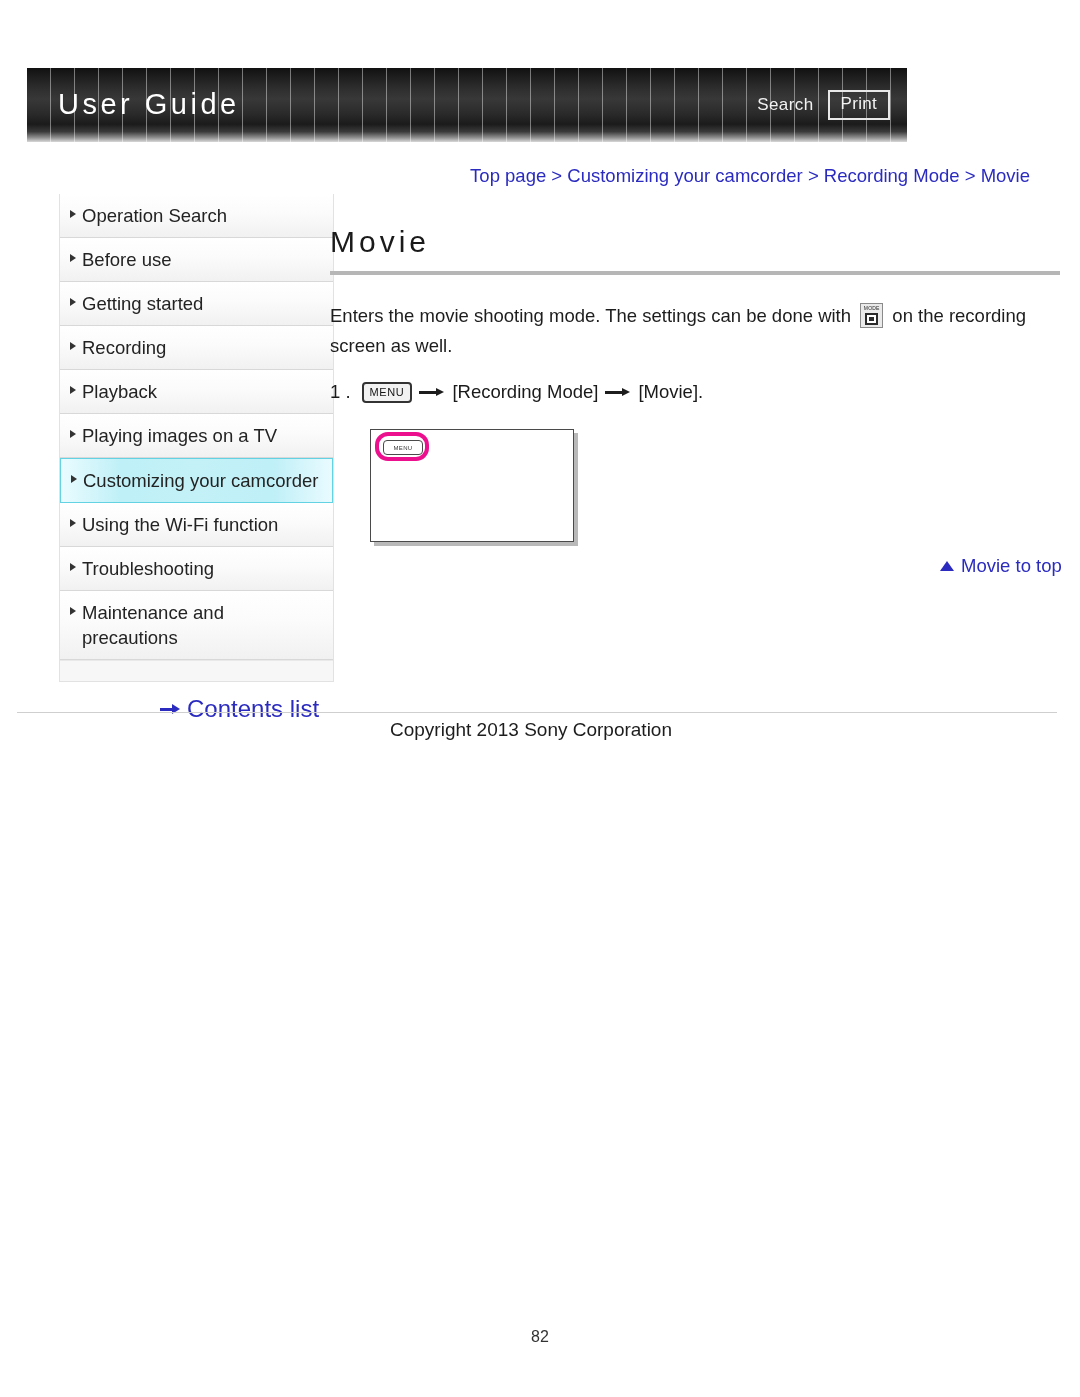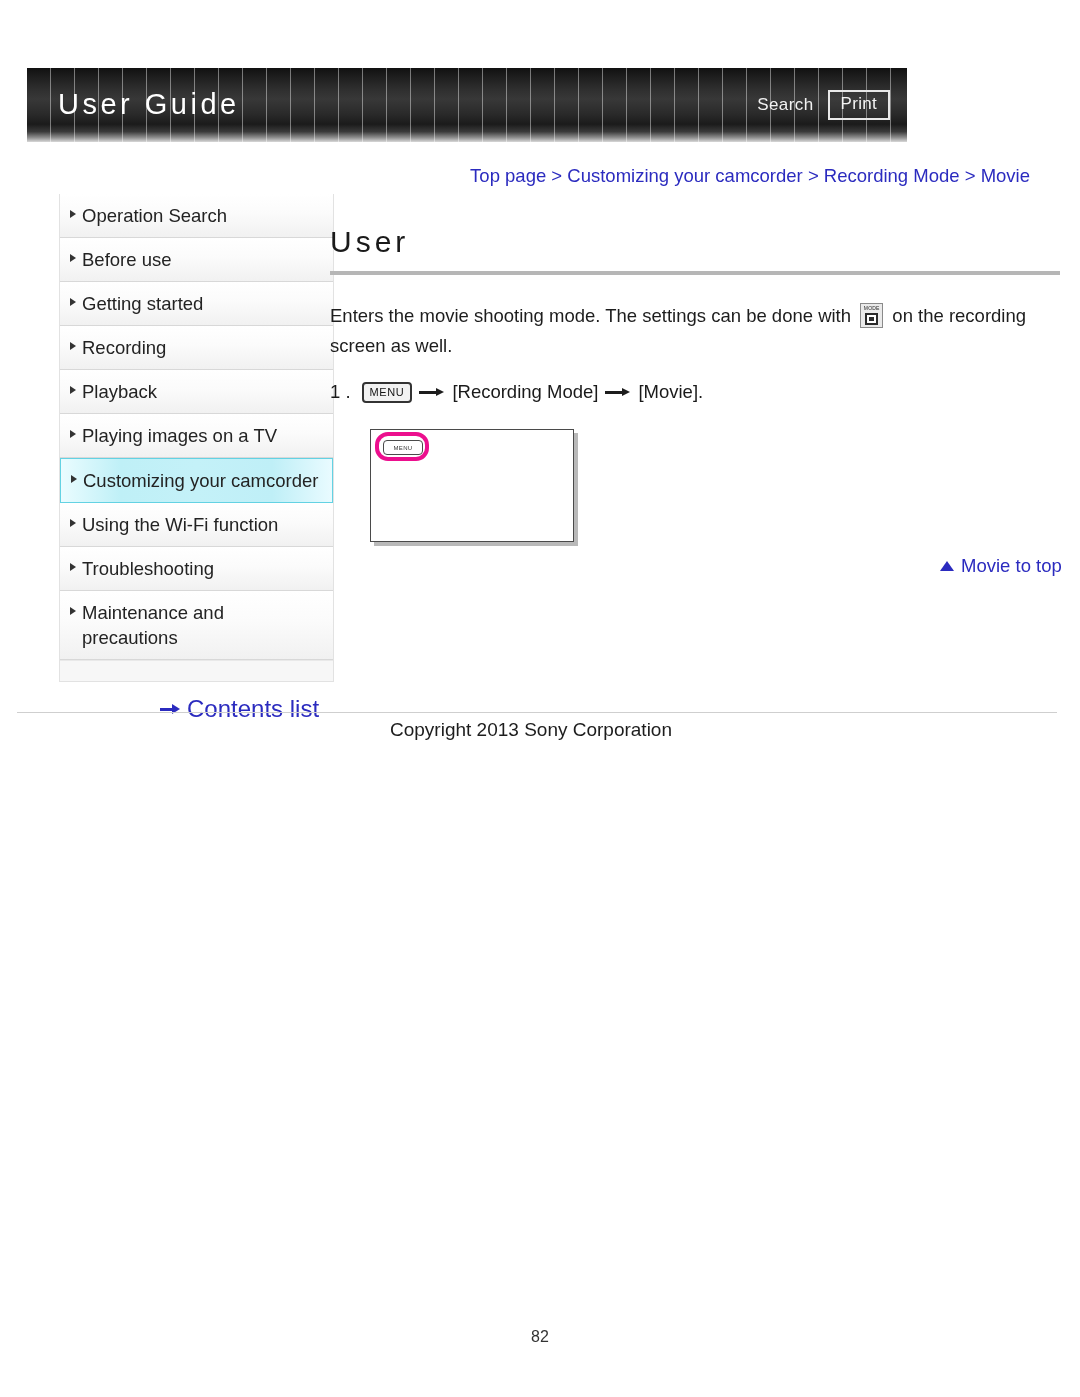--- a/index.html
+++ b/index.html
@@ -434,21 +434,21 @@
   </div>
   <div class="sidebar-foot"></div>
 </nav>
 
 <div class="contents-list">
   <span class="arrow-right"></span>
   <span>Contents list</span>
 </div>
 
 <main class="main">
-  <h1 class="page-title">User</h1>
+  <h1 class="page-title">Movie</h1>
   <div class="title-rule"></div>
 
   <div class="body-text">
     <span>Enters the movie shooting mode. The settings can be done with</span>
     <span class="mode-icon">
       <span class="mode-lbl">MODE</span>
       <span class="mode-film"></span>
     </span>
     <span>on the recording screen as well.</span>
   </div>

